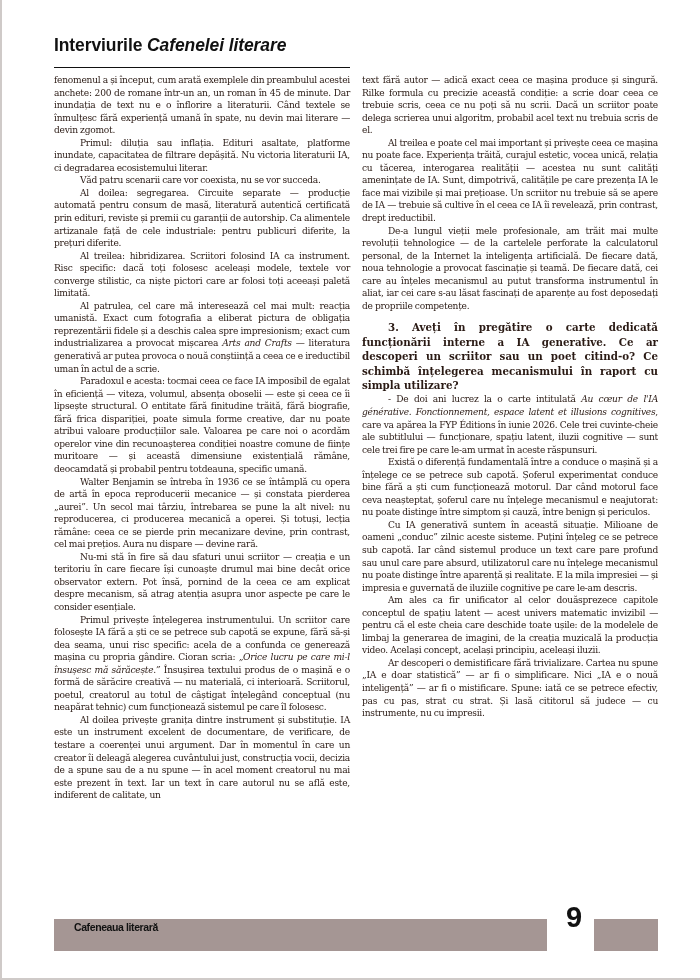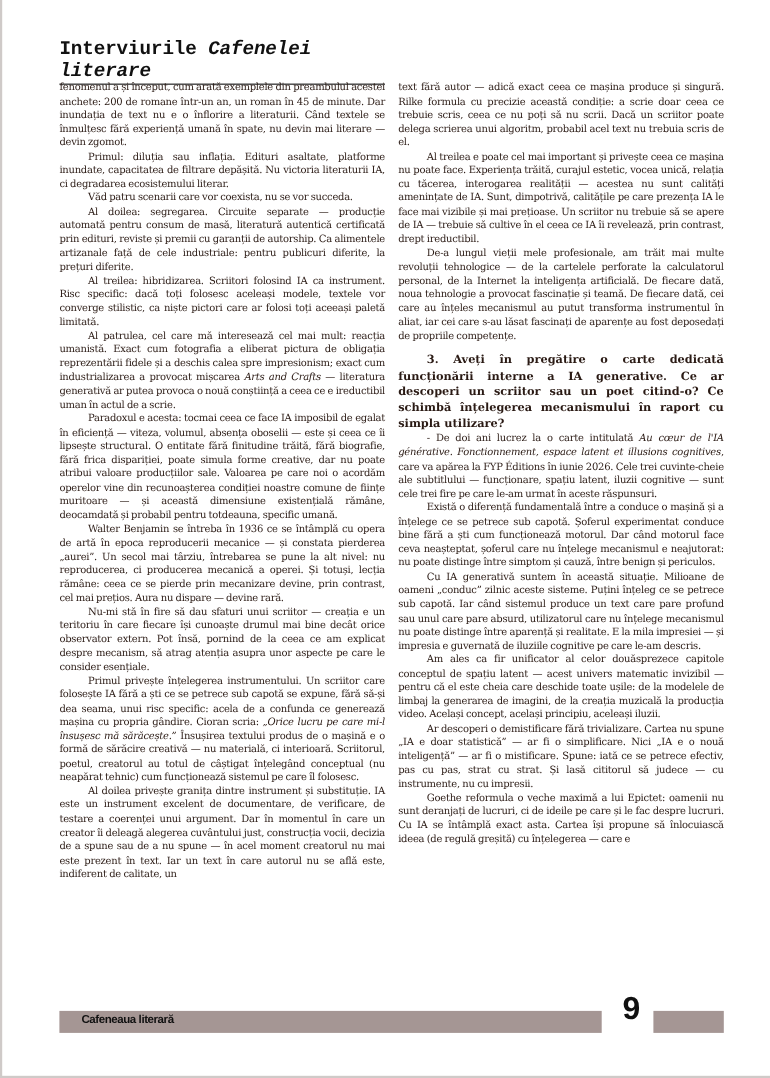--- a/index.html
+++ b/index.html
@@ -5,43 +5,43 @@
   html, body { margin:0; padding:0; background:#ffffff; }
   body { width:700px; height:980px; position:relative; overflow:hidden; }
   .page {
     position:absolute; left:0; top:0; width:698px; height:978px;
     border-left:2px solid #cfcac8; border-bottom:2px solid #cfcac8;
     background:#fff;
   }
   .header {
     position:absolute; left:52px; top:35px; width:296px;
     border-bottom:1.5px solid #111;
-    padding-bottom:1px;
-    font-family:Liberation Mono, monospace; font-weight:bold;
+    padding-bottom:12px;
+    font-family:Liberation Sans, sans-serif; font-weight:bold;
     font-size:17.5px; color:#111; letter-spacing:-0.1px; line-height:20px;
   }
   .header .it { font-style:italic; }
   .col {
     position:absolute; top:62px; width:296px;
     font-family:"DejaVu Serif", serif; font-size:9.1px; line-height:12.55px;
     color:#2a1a14; text-align:justify; letter-spacing:-0.25px;
     word-spacing:-0.4px;
     margin-top:12px;
   }
   .col.left { left:52px; }
   .col.right { left:360px; }
   .col p { margin:0; text-indent:26px; }
   .col p.noind { text-indent:0; }
   .col p.q {
     font-weight:bold; font-size:10.3px; line-height:14.4px; letter-spacing:0;
     word-spacing:0; margin-top:8px; margin-bottom:1px;
   }
   .col i { font-style:italic; }
   .footer-bar {
-    position:absolute; top:919px; height:20px; background:#a59694;
+    position:absolute; top:919px; height:32px; background:#a59694;
   }
   .footer-bar.left { left:52px; width:493px; }
   .footer-bar.right { left:592px; width:64px; }
   .footer-label {
     position:absolute; left:20px; top:1px;
     font-family:"Liberation Sans", sans-serif; font-weight:bold;
     font-size:10.5px; color:#111; letter-spacing:-0.4px; line-height:14px;
   }
   .page-num {
     position:absolute; left:558px; top:900px; width:28px; text-align:center;
@@ -75,21 +75,20 @@
   <div class="col right">
     <p class="noind">text fără autor — adică exact ceea ce mașina produce și singură. Rilke formula cu precizie această condiție: a scrie doar ceea ce trebuie scris, ceea ce nu poți să nu scrii. Dacă un scriitor poate delega scrierea unui algoritm, probabil acel text nu trebuia scris de el.</p>
     <p>Al treilea e poate cel mai important și privește ceea ce mașina nu poate face. Experiența trăită, curajul estetic, vocea unică, relația cu tăcerea, interogarea realității — acestea nu sunt calități amenințate de IA. Sunt, dimpotrivă, calitățile pe care prezența IA le face mai vizibile și mai prețioase. Un scriitor nu trebuie să se apere de IA — trebuie să cultive în el ceea ce IA îi revelează, prin contrast, drept ireductibil.</p>
     <p>De-a lungul vieții mele profesionale, am trăit mai multe revoluții tehnologice — de la cartelele perforate la calculatorul personal, de la Internet la inteligența artificială. De fiecare dată, noua tehnologie a provocat fascinație și teamă. De fiecare dată, cei care au înțeles mecanismul au putut transforma instrumentul în aliat, iar cei care s-au lăsat fascinați de aparențe au fost deposedați de propriile competențe.</p>
     <p class="q">3. Aveți în pregătire o carte dedicată funcționării interne a IA generative. Ce ar descoperi un scriitor sau un poet citind-o? Ce schimbă înțelegerea mecanismului în raport cu simpla utilizare?</p>
     <p><span>- De doi ani lucrez la o carte intitulată </span><i>Au cœur de l'IA générative. Fonctionnement, espace latent et illusions cognitives</i><span>, care va apărea la FYP Éditions în iunie 2026. Cele trei cuvinte-cheie ale subtitlului — funcționare, spațiu latent, iluzii cognitive — sunt cele trei fire pe care le-am urmat în aceste răspunsuri.</span></p>
     <p>Există o diferență fundamentală între a conduce o mașină și a înțelege ce se petrece sub capotă. Șoferul experimentat conduce bine fără a ști cum funcționează motorul. Dar când motorul face ceva neașteptat, șoferul care nu înțelege mecanismul e neajutorat: nu poate distinge între simptom și cauză, între benign și periculos.</p>
     <p>Cu IA generativă suntem în această situație. Milioane de oameni „conduc” zilnic aceste sisteme. Puțini înțeleg ce se petrece sub capotă. Iar când sistemul produce un text care pare profund sau unul care pare absurd, utilizatorul care nu înțelege mecanismul nu poate distinge între aparență și realitate. E la mila impresiei — și impresia e guvernată de iluziile cognitive pe care le-am descris.</p>
     <p>Am ales ca fir unificator al celor douăsprezece capitole conceptul de spațiu latent — acest univers matematic invizibil — pentru că el este cheia care deschide toate ușile: de la modelele de limbaj la generarea de imagini, de la creația muzicală la producția video. Același concept, același principiu, aceleași iluzii.</p>
     <p>Ar descoperi o demistificare fără trivializare. Cartea nu spune „IA e doar statistică” — ar fi o simplificare. Nici „IA e o nouă inteligență” — ar fi o mistificare. Spune: iată ce se petrece efectiv, pas cu pas, strat cu strat. Și lasă cititorul să judece — cu instrumente, nu cu impresii.</p>
-    <p>Goethe reformula o veche maximă a lui Epictet: oamenii nu sunt deranjați de lucruri, ci de ideile pe care și le fac despre lucruri. Cu IA se întâmplă exact asta. Cartea își propune să înlocuiască ideea (de regulă greșită) cu înțelegerea — care e</p>
   </div>
 
   <div class="footer-bar left">
     <span class="footer-label">Cafeneaua literară</span>
   </div>
   <div class="page-num">9</div>
   <div class="footer-bar right"></div>
 
 </div>
 

